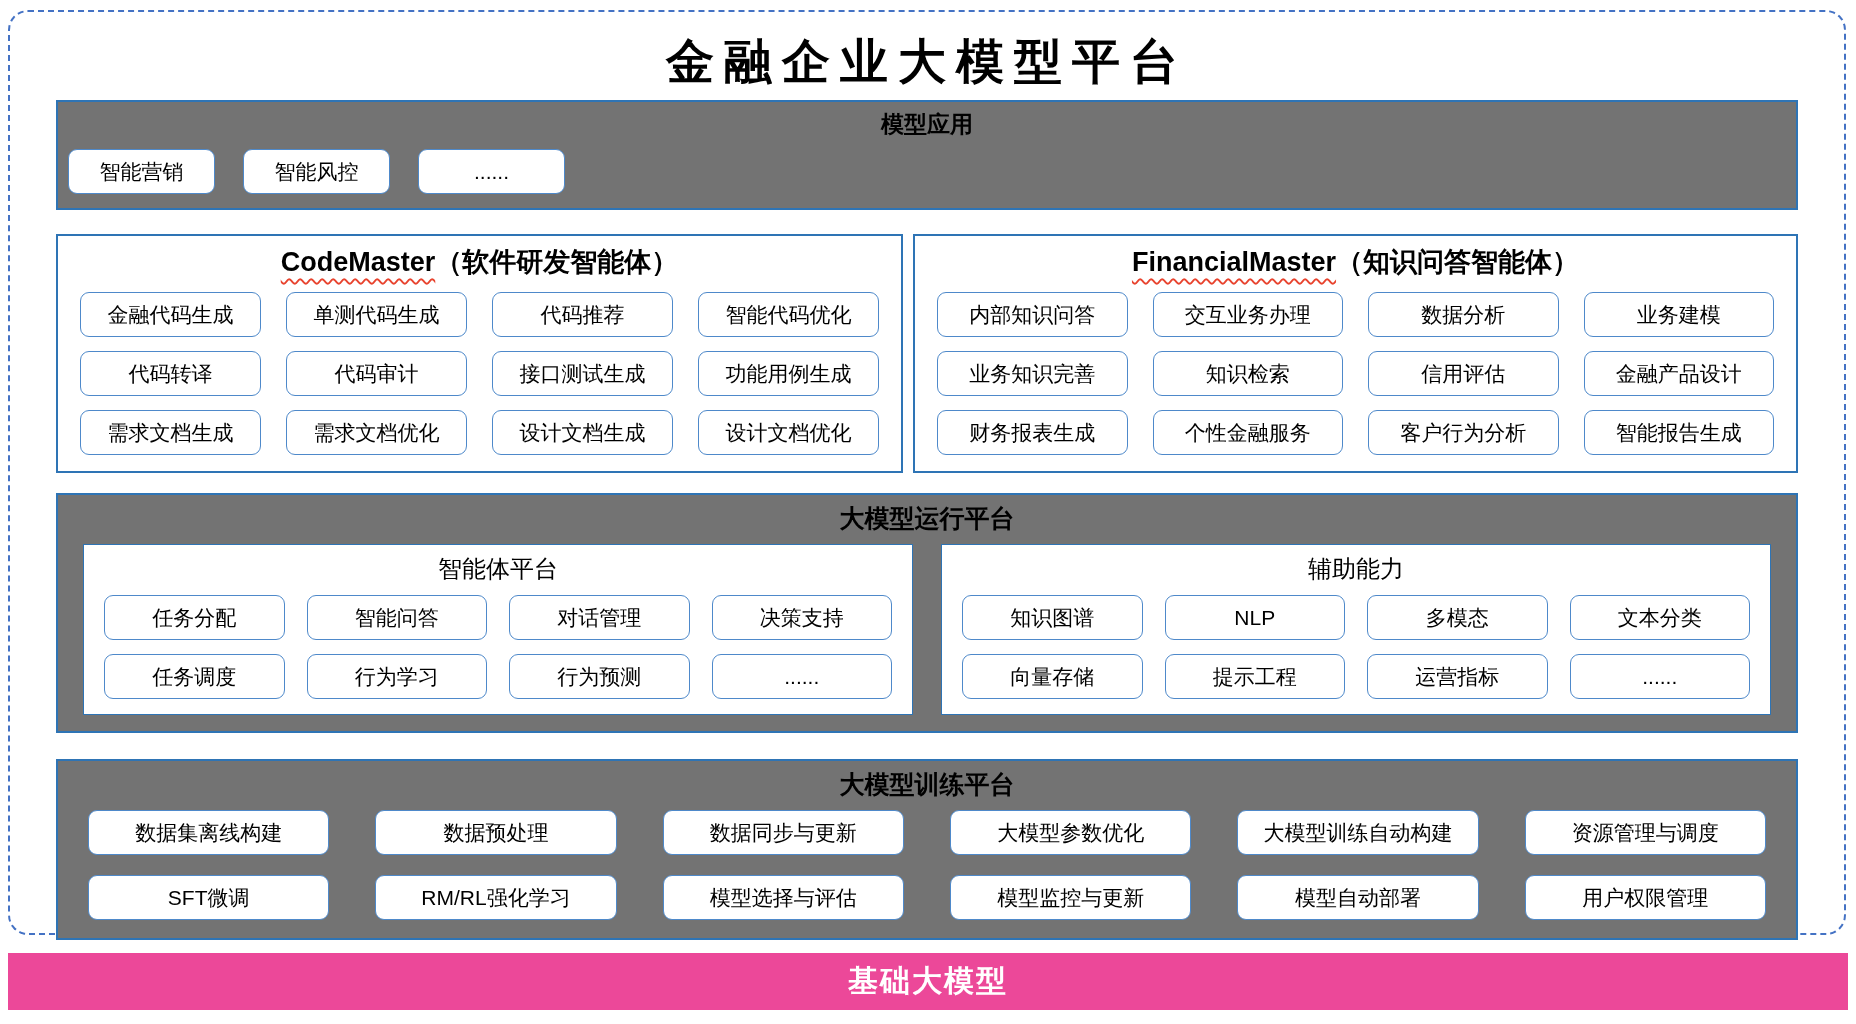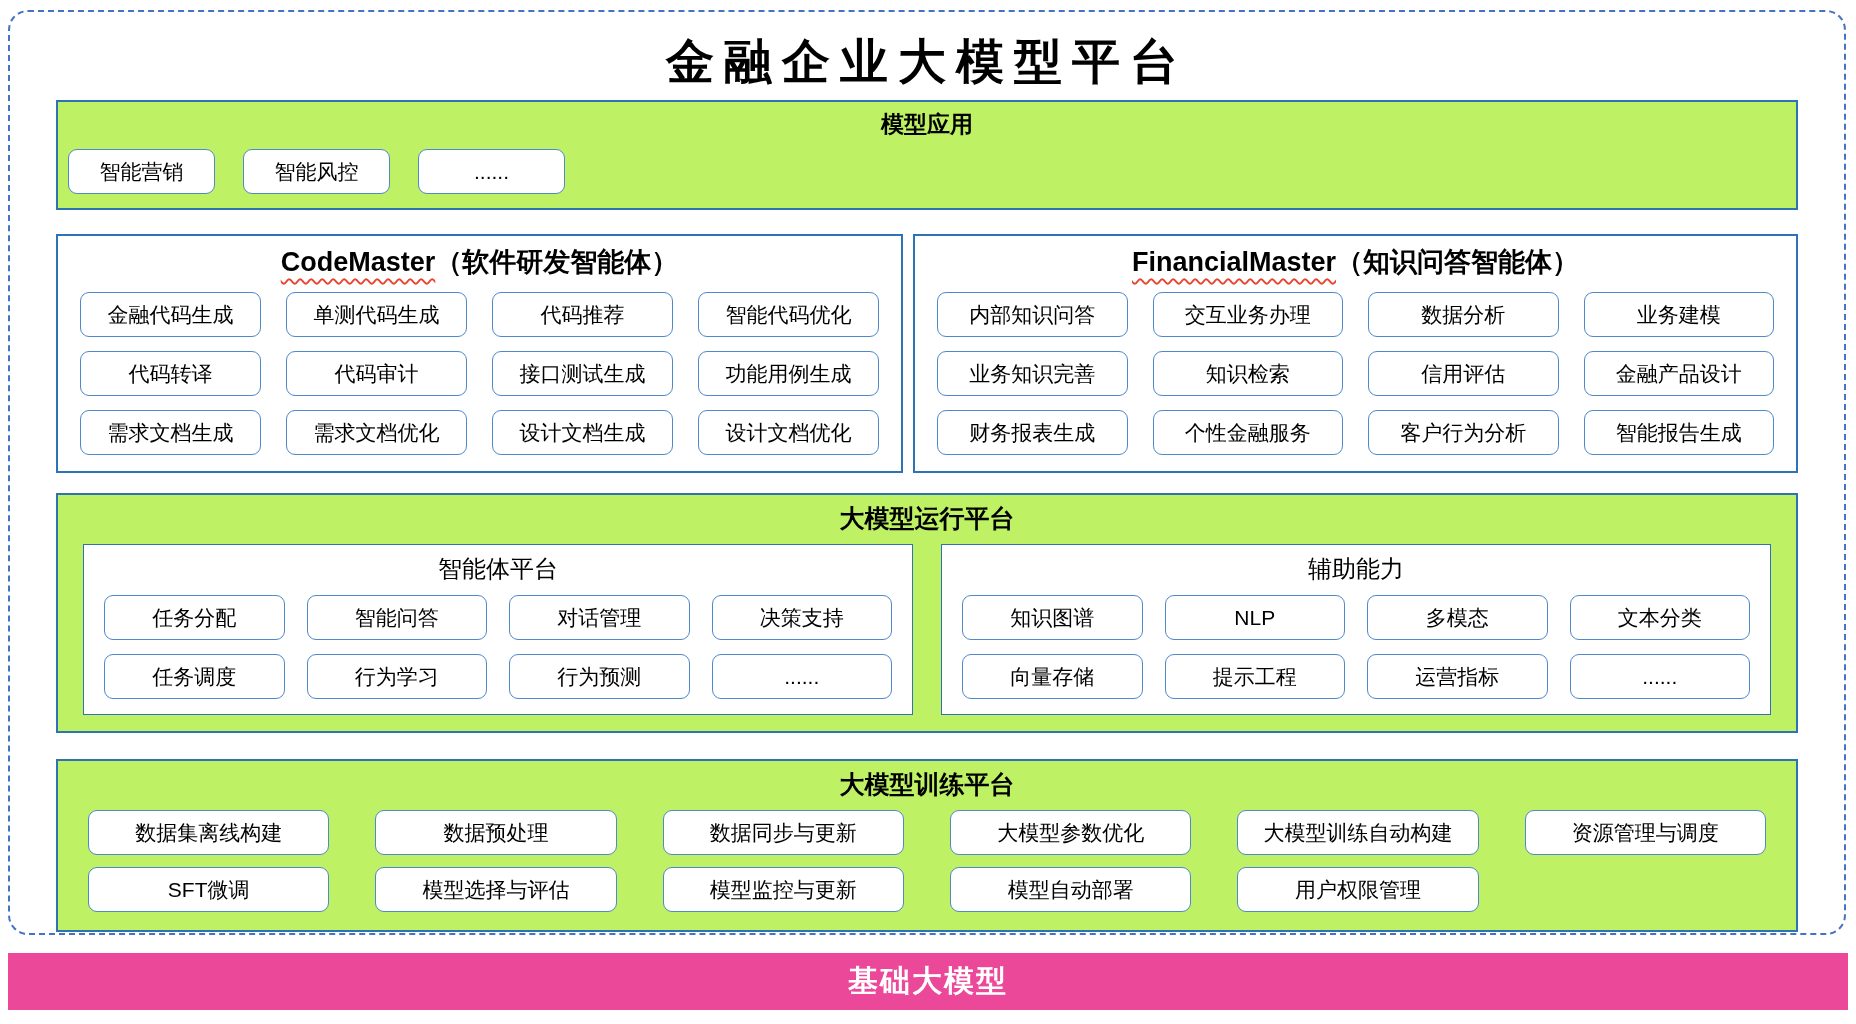--- a/index.html
+++ b/index.html
@@ -10,21 +10,21 @@
   }
   .frame {
     position:absolute; left:8px; top:10px; width:1838px; height:925px;
     border:2px dashed #4472C4; border-radius:20px; background:#ffffff;
   }
   .page-title {
     text-align:center; padding-top:18px; font-size:48px; font-weight:700;
     font-family:"DejaVu Serif", serif; letter-spacing:10px;
   }
   .panel {
-    border:2px solid #2E74B5; background:#bef264; margin:0 46px;
+    border:2px solid #2E74B5; background:#737373; margin:0 46px;
   }
   .panel-header { text-align:center; font-weight:700; font-size:23px; padding:7px 0 9px; }
   .hdr-big { font-size:25px; }
   .chip {
     border:1.5px solid #4E89CA; border-radius:9px; background:#fff;
     display:flex; align-items:center; justify-content:center;
     text-align:center; font-size:21px; min-height:45px; padding:4px 8px;
   }
   
   .app-panel { margin-top:6px; padding-bottom:14px; }
@@ -44,21 +44,21 @@
   }
   .grid4 { display:grid; grid-template-columns:repeat(4,1fr); gap:14px 25px; padding:0 22px; }
   
   .runtime-panel { margin-top:20px; padding-bottom:16px; }
   .runtime-row { display:flex; gap:28px; padding:0 25px; }
   .sub-box { flex:1; border:1.5px solid #2E74B5; background:#fff; padding-bottom:15px; }
   .sub-title { text-align:center; font-size:24px; font-weight:400; padding:8px 0 10px; }
   .sub-box .grid4 { padding:0 20px; gap:14px 22px; }
   
   .training-panel { margin-top:26px; padding-bottom:18px; }
-  .grid6 { display:grid; grid-template-columns:repeat(6,1fr); gap:12px 46px; padding:0 30px; }
+  .grid6 { display:grid; grid-template-columns:repeat(6,1fr); gap:20px 46px; padding:0 30px; }
   
   .foundation-bar {
     position:absolute; left:8px; right:8px; bottom:14px; height:57px;
     background:#ec4899; display:flex; align-items:center; justify-content:center;
   }
   .foundation-bar span { color:#ffffff; font-size:30px; font-weight:600; letter-spacing:2px; }
 </style>
 </head>
 <body>
 
@@ -155,20 +155,21 @@
     <div class="panel training-panel">
       <div class="panel-header hdr-big">大模型训练平台</div>
       <div class="grid6">
           <div class="chip">数据集离线构建</div>
           <div class="chip">数据预处理</div>
           <div class="chip">数据同步与更新</div>
           <div class="chip">大模型参数优化</div>
           <div class="chip">大模型训练自动构建</div>
           <div class="chip">资源管理与调度</div>
           <div class="chip">SFT微调</div>
+          <div class="chip">RM/RL强化学习</div>
           <div class="chip">模型选择与评估</div>
           <div class="chip">模型监控与更新</div>
           <div class="chip">模型自动部署</div>
           <div class="chip">用户权限管理</div>
         </div>
     </div>
 
   </div>
 
   <div class="foundation-bar">

